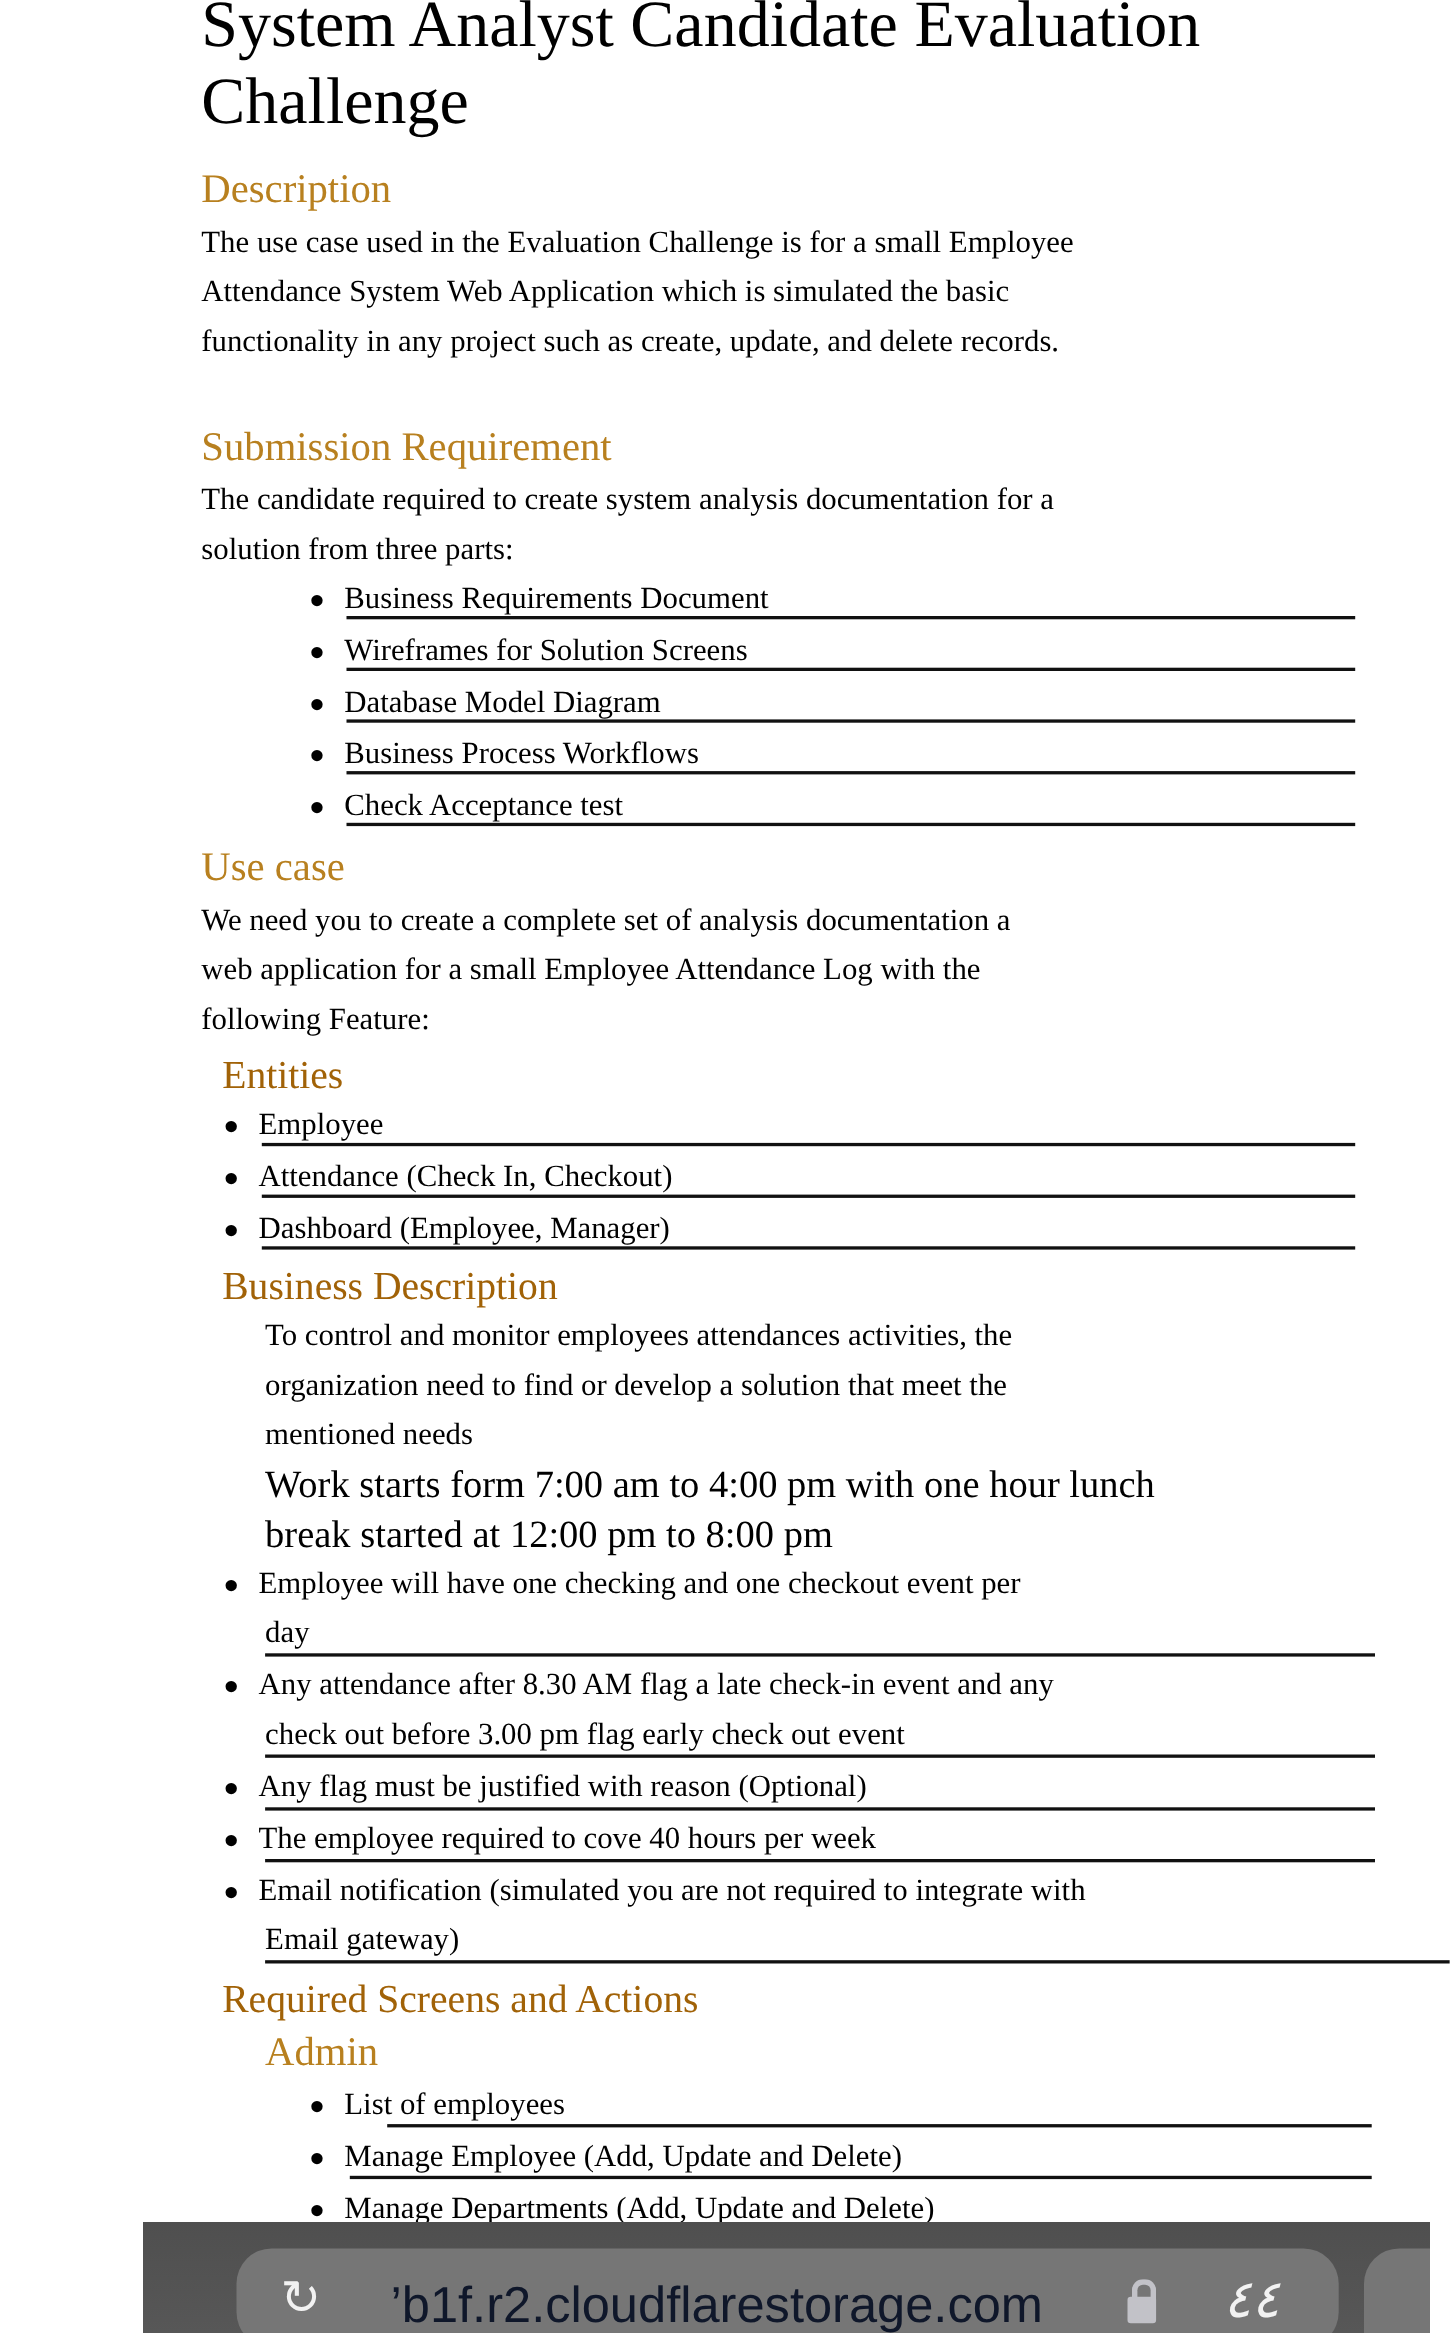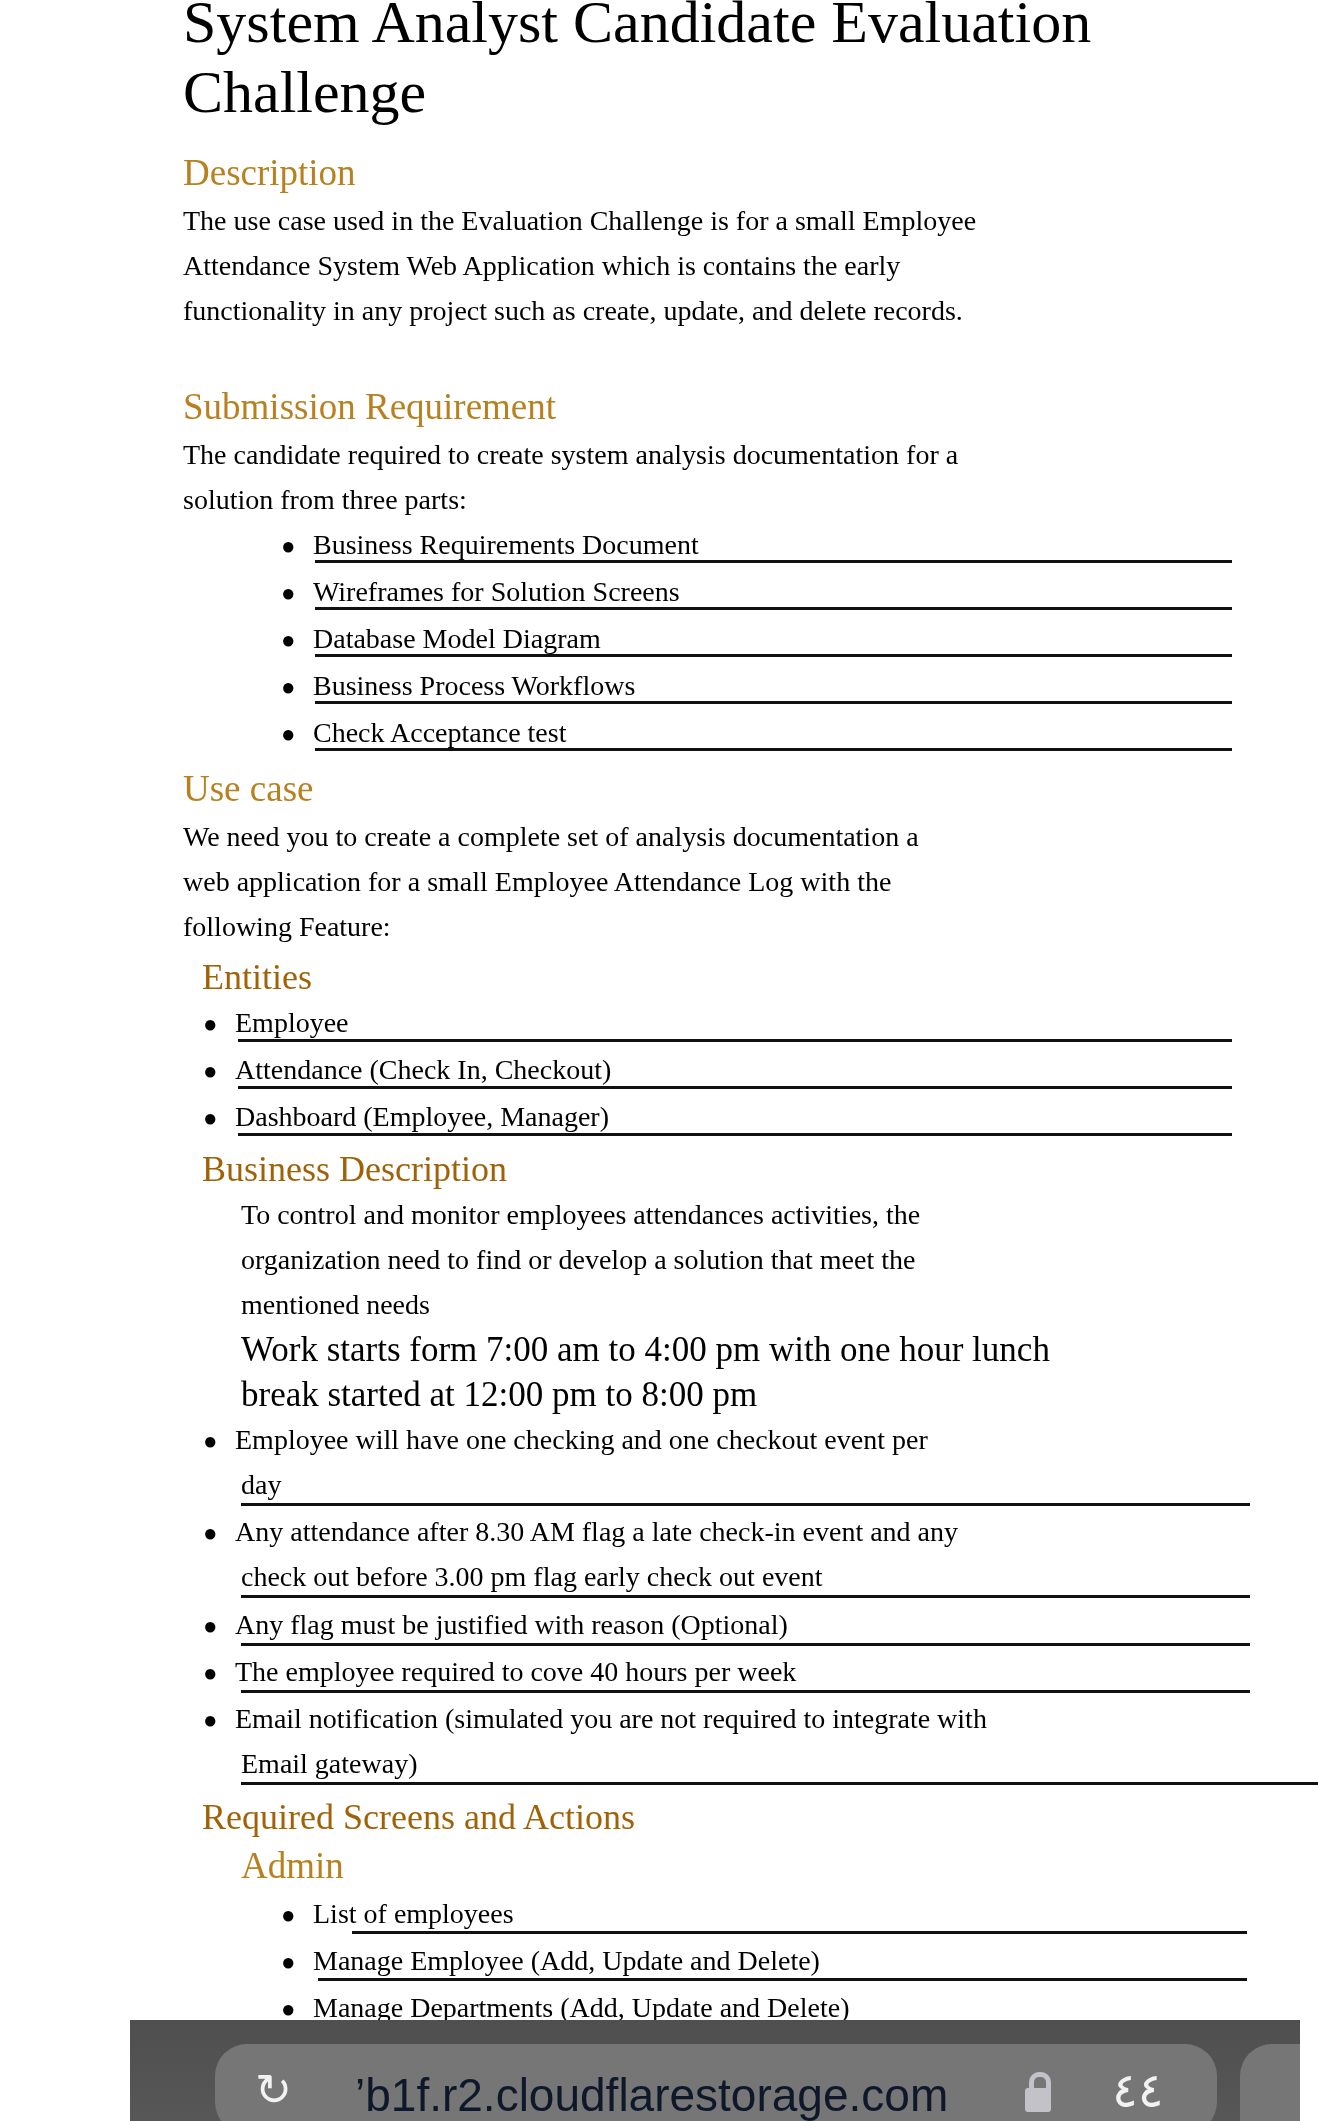--- a/index.html
+++ b/index.html
@@ -18,31 +18,31 @@
           background:#767676; border-radius:32px; }
   .pill2 { position:absolute; left:1240px; top:2044px; width:60px; height:90px;
            background:#767676; border-radius:32px 0 0 0; }
   .url { position:absolute; left:355px; top:2068px; font-family:"Liberation Sans", sans-serif;
          font-size:46px; color:#0f172a; white-space:nowrap; }
   .reload { position:absolute; left:255px; top:2064px; font-family:"DejaVu Sans", sans-serif;
             font-size:44px; color:#f2f2f2; }
   .lock { position:absolute; left:1025px; top:2088px; width:26px; height:24px; background:#c2c2c8; border-radius:3px; }
   .lock::before { content:""; position:absolute; left:4px; top:-16px; width:12px; height:16px;
                   border:5px solid #c2c2c8; border-bottom:none; border-radius:10px 10px 0 0; }
-  .aa { position:absolute; left:1112px; top:2062px; font-family:"DejaVu Sans", sans-serif; font-size:48px; color:#f2f2f2; }
+  .aa { position:absolute; left:1112px; top:2062px; font-family:"DejaVu Sans", sans-serif; font-size:48px; color:#f2f2f2;font-style:italic; }
 </style>
 </head>
 <body>
 
 <div class="ln title" style="left:183px;top:-13px">System Analyst Candidate Evaluation</div>
 <div class="ln title" style="left:183px;top:57px">Challenge</div>
 
 <div class="ln h-gold" style="left:183px;top:150px">Description</div>
 <div class="ln" style="left:183px;top:198px">The use case used in the Evaluation Challenge is for a small Employee</div>
-<div class="ln" style="left:183px;top:243px">Attendance System Web Application which is contains the early</div>
+<div class="ln" style="left:183px;top:243px">Attendance System Web Application which is simulated the basic</div>
 <div class="ln" style="left:183px;top:288px">functionality in any project such as create, update, and delete records.</div>
 
 <div class="ln h-gold" style="left:183px;top:384px">Submission Requirement</div>
 <div class="ln" style="left:183px;top:432px">The candidate required to create system analysis documentation for a</div>
 <div class="ln" style="left:183px;top:477px">solution from three parts:</div>
 
 <div class="ln bul" style="left:313px;top:522px">Business Requirements Document</div>
 <div class="rule" style="left:315px;top:560px;width:917px"></div>
 <div class="ln bul" style="left:313px;top:569px">Wireframes for Solution Screens</div>
 <div class="rule" style="left:315px;top:607px;width:917px"></div>

